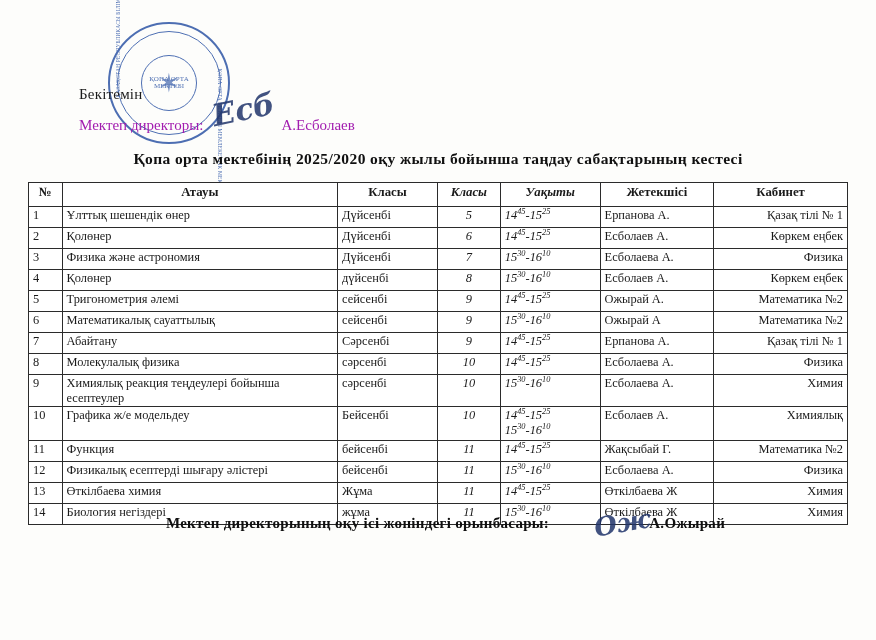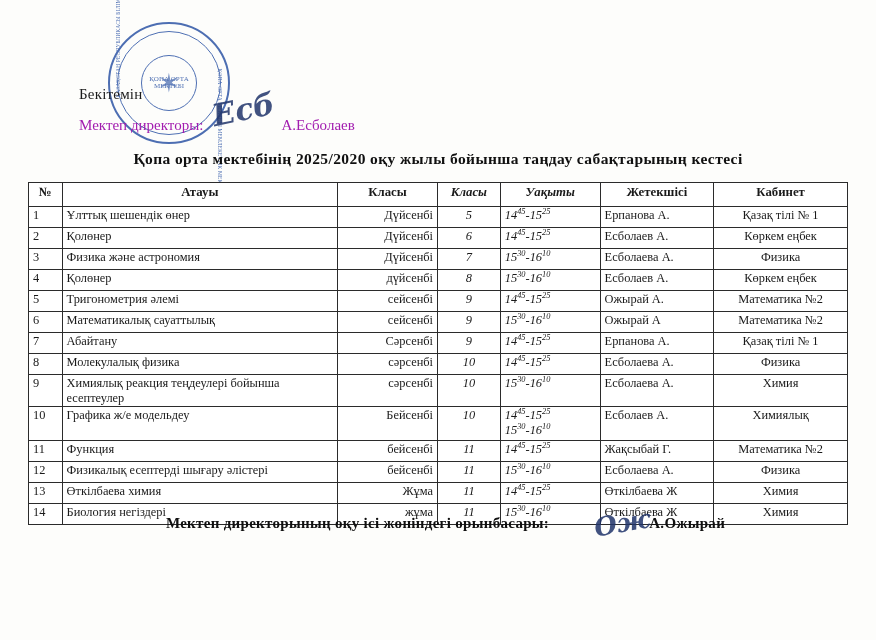--- a/index.html
+++ b/index.html
@@ -165,25 +165,25 @@
   }
   table.schedule thead th {
     text-align: center;
     font-weight: bold;
     font-size: 12.8px;
     padding: 2px 3px;
     height: 19px;
   }
   .c-num    { width: 26px;  text-align: left; }
   .c-name   { width: 288px; text-align: left; }
-  .c-day    { width: 96px;  text-align: right; }
+  .c-day    { width: 96px;  text-align: left; }
   .c-class  { width: 56px;  text-align: center; font-style: italic; }
   .c-time   { width: 96px;  text-align: left; font-style: italic; }
   .c-teacher{ width: 110px; text-align: left; margin-top: 26px; }
-  .c-room   { width: 132px; text-align: center; }
+  .c-room   { width: 132px; text-align: right; }
 
   td.c-num { text-align: left; font-weight: normal; }
   sup {
     font-size: 8.4px;
     vertical-align: super;
     line-height: 0;
   }
   .tall { height: 34px; }
 
   

